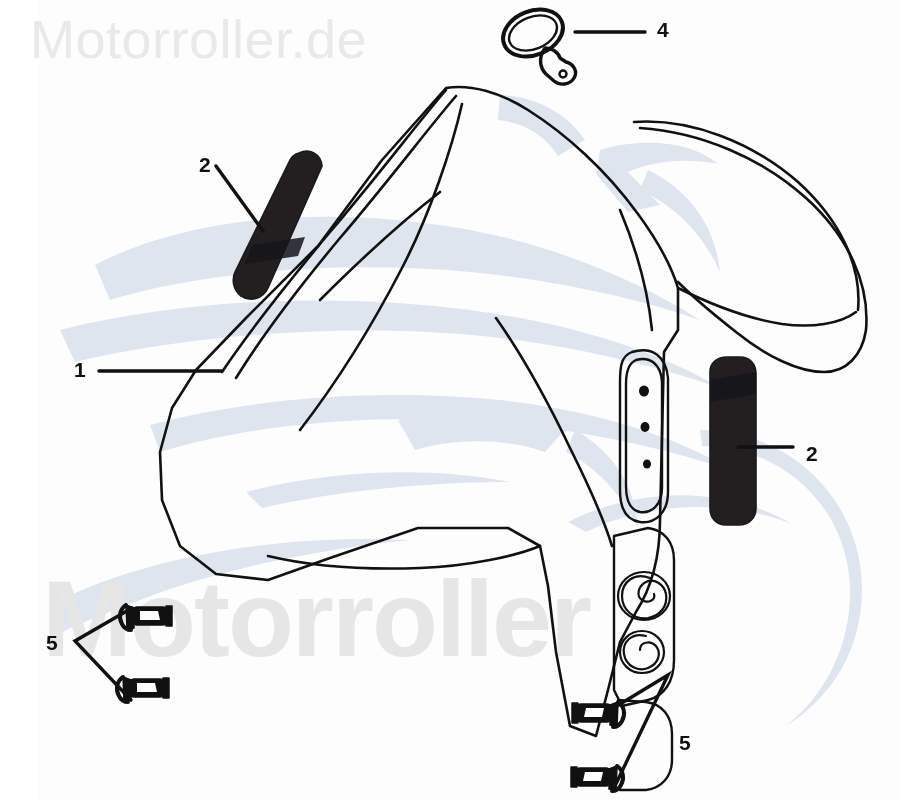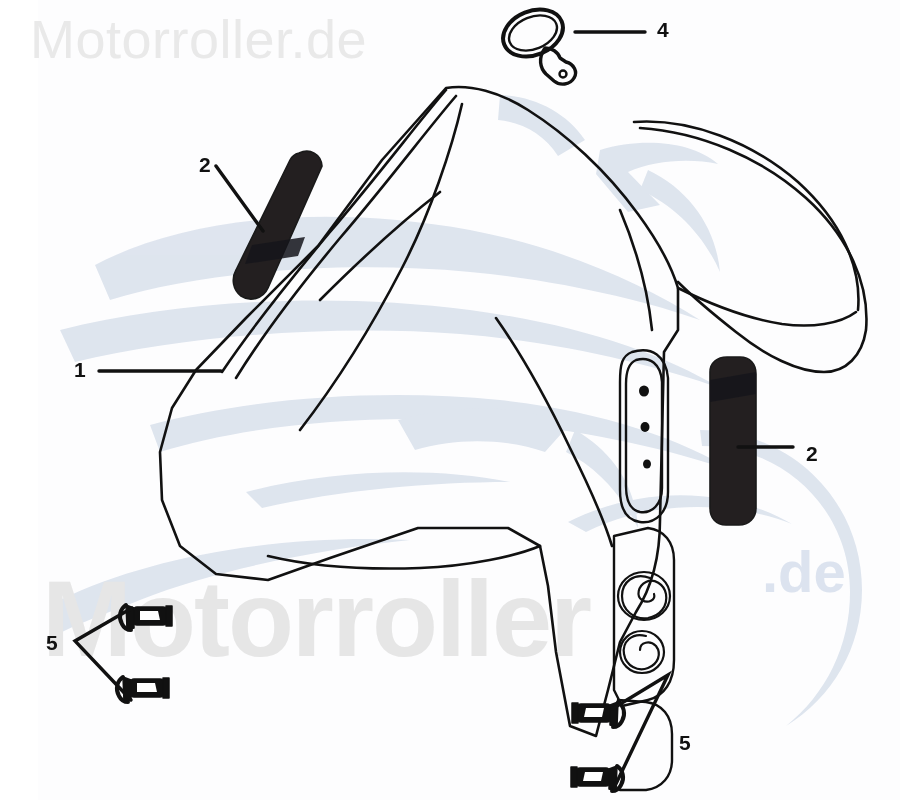--- a/index.html
+++ b/index.html
@@ -97,21 +97,20 @@
       <path d="M 60 600 C 150 556, 280 534, 410 540 C 330 548, 220 568, 140 600
                C 110 612, 82 622, 62 632 Z"></path>
       <path d="M 246 492 C 330 470, 430 466, 510 482 C 432 482, 340 490, 262 508 Z"></path>
 
       <path d="M 500 95 C 534 96, 566 112, 585 140 L 558 156 C 544 134, 522 122, 498 120 Z"></path>
     </g>
   </svg>
 
   <div id="wm-top">Motorroller.de</div>
   <div id="wm-bottom">Motorroller</div>
-  <div id="wm-de">.de</div>
 
   <svg class="layer" viewBox="0 0 900 800">
 
     <g fill="none" stroke="#111111" stroke-width="2.6" stroke-linecap="round" stroke-linejoin="round">
 
       <path d="M 446 88
                C 470 84, 500 92, 528 110
                C 566 134, 606 170, 638 214
                C 660 244, 672 268, 678 288
                L 678 330

